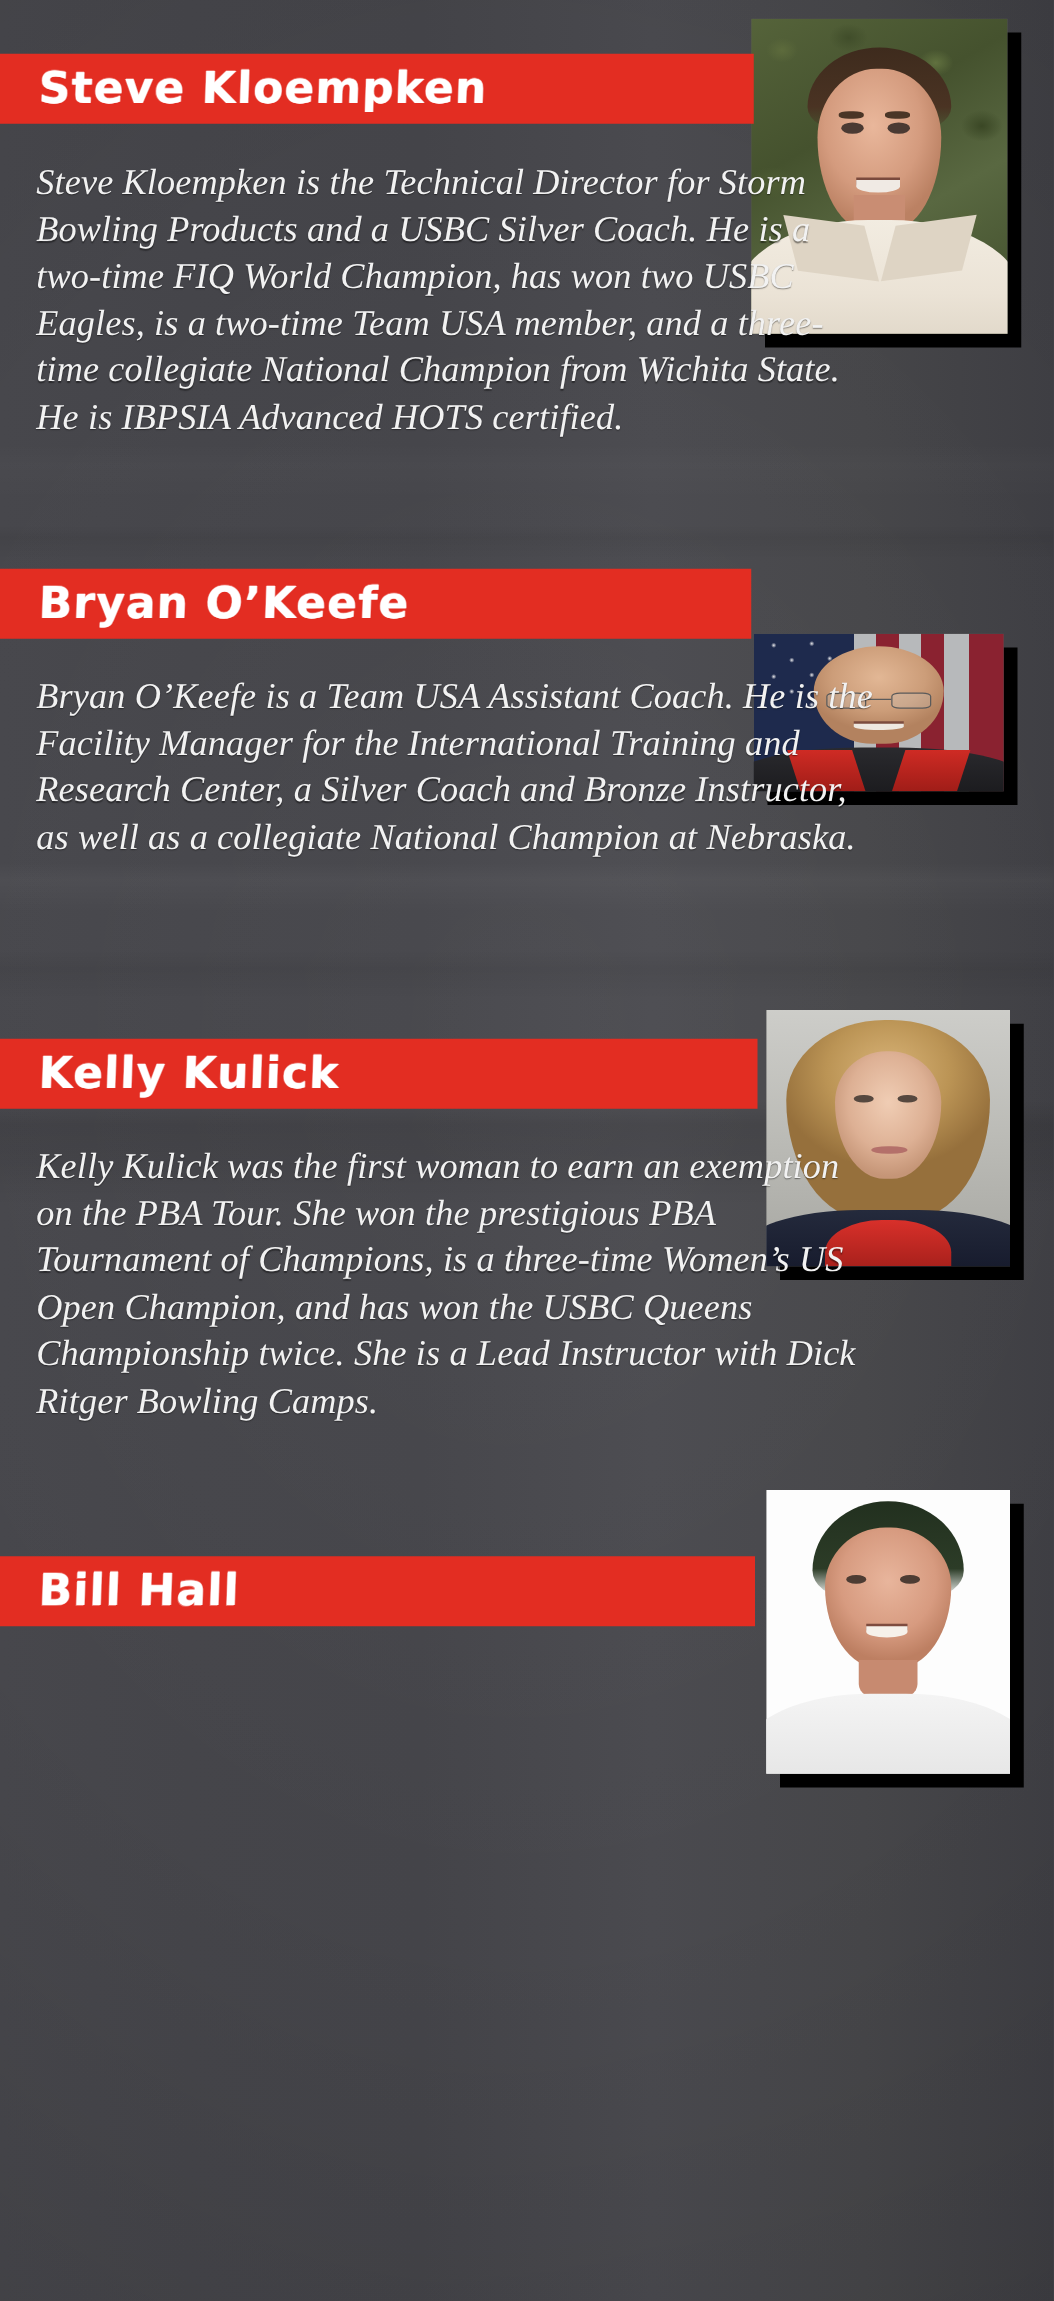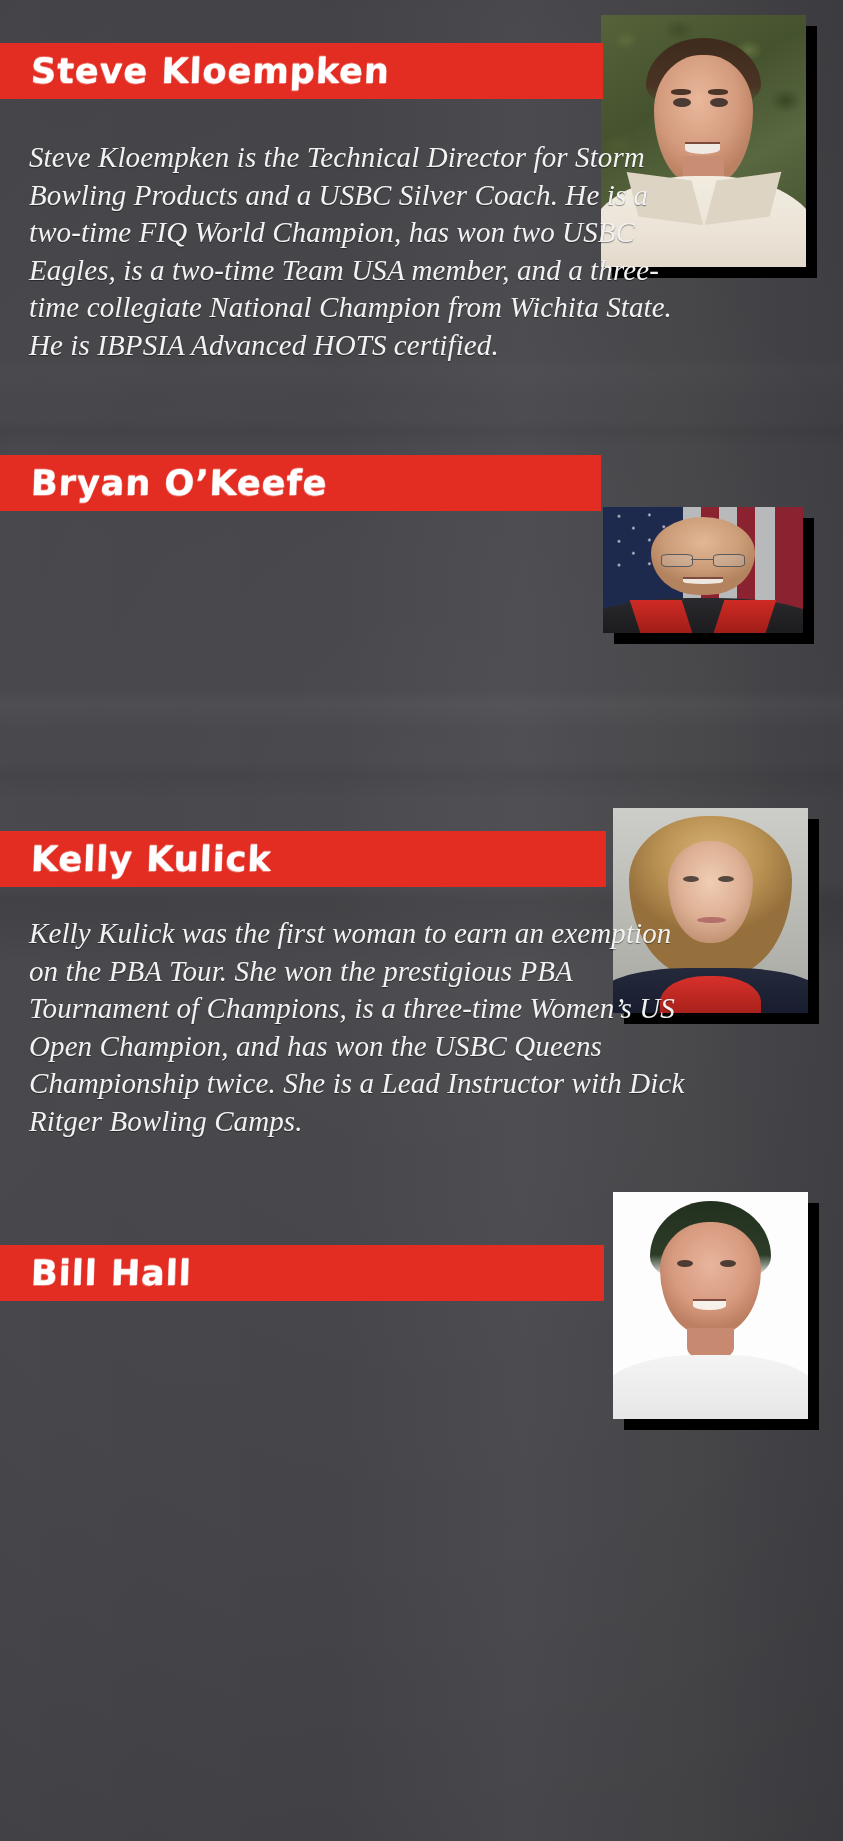--- a/index.html
+++ b/index.html
@@ -313,41 +313,42 @@
       <div class="shirt"></div>
       <div class="collarL"></div>
         <div class="collarR"></div>
     </div>
   </div>
 
   <div class="banner" style="top:43px; width:603px; height:56px; padding-left:31px;">
     <span class="banner-name" style="font-size:35px;">Steve Kloempken</span>
   </div>
 
-  <div class="bio" style="top:139px; width:655px;">Steve Kloempken is the Technical Director for Storm Bowling Products and a USBC Silver Coach. He is a two-time FIQ World Champion, has won two USBC Eagles, is a two-time Team USA member, and a three-time collegiate National Champion from Wichita State. He is IBPSIA Advanced HOTS certified.</div>
+  <div class="bio" style="top:128px; width:655px;">Steve Kloempken is the Technical Director for Storm Bowling Products and a USBC Silver Coach. He is a two-time FIQ World Champion, has won two USBC Eagles, is a two-time Team USA member, and a three-time collegiate National Champion from Wichita State. He is IBPSIA Advanced HOTS certified.</div>
 
   <div class="photo ph-bryan" style="left:603px; top:507px; width:200px; height:126px;">
     <div class="photo-inner">
       <div class="flag"></div>
       <div class="stars"></div>
       <div class="jacket"></div>
       <div class="scarfL"></div>
         <div class="scarfR"></div>
       <div class="head"></div>
       <div class="glassL"></div>
         <div class="glassR"></div>
       <div class="bridge"></div>
       <div class="smile"></div>
     </div>
   </div>
 
   <div class="banner" style="top:455px; width:601px; height:56px; padding-left:31px;">
     <span class="banner-name" style="font-size:35px;">Bryan O’Keefe</span>
   </div>
 
+  <div class="bio" style="top:539px; width:672px;">Bryan O’Keefe is a Team USA Assistant Coach. He is the Facility Manager for the International Training and Research Center, a Silver Coach and Bronze Instructor, as well as a collegiate National Champion at Nebraska.</div>
 
   <div class="photo ph-kelly" style="left:613px; top:808px; width:195px; height:205px;">
     <div class="photo-inner">
       <div class="studio"></div>
       <div class="hair"></div>
       <div class="face"></div>
       <div class="eyeL"></div>
         <div class="eyeR"></div>
       <div class="lips"></div>
       <div class="jacket"></div>

